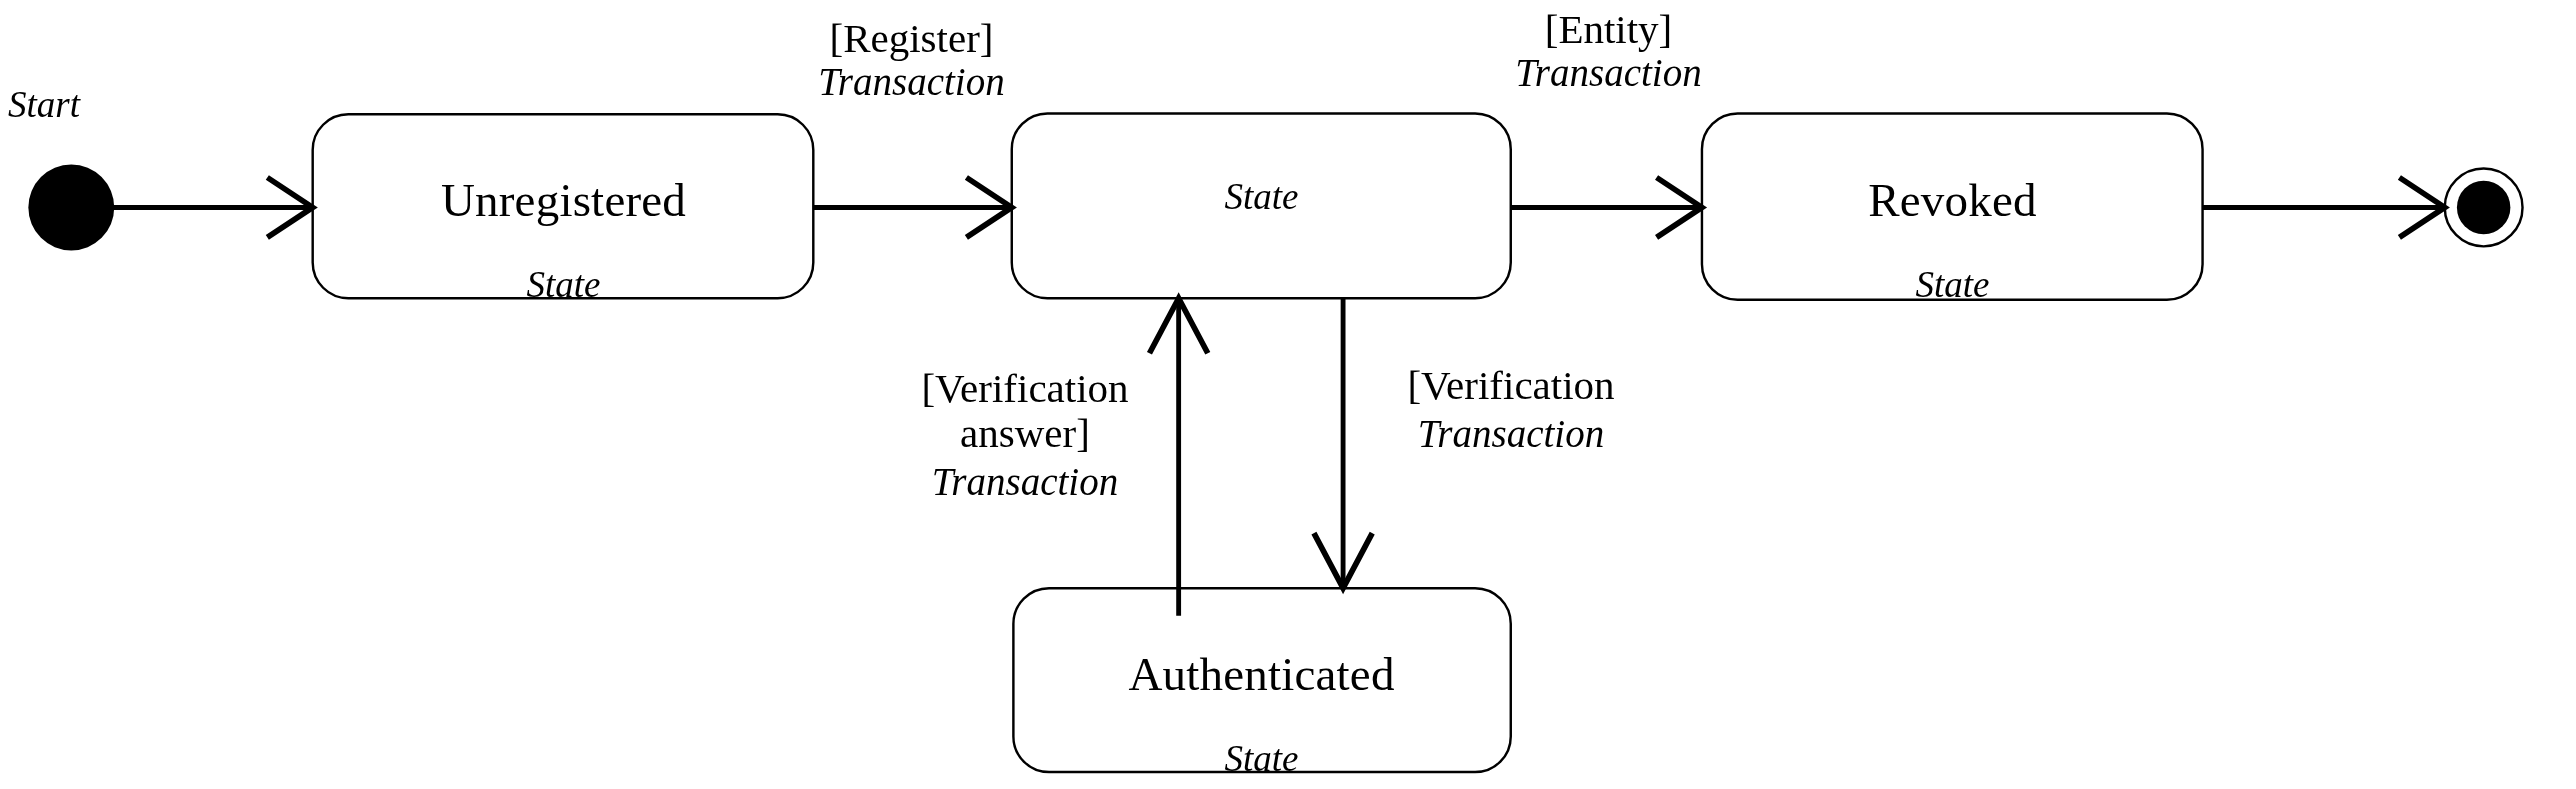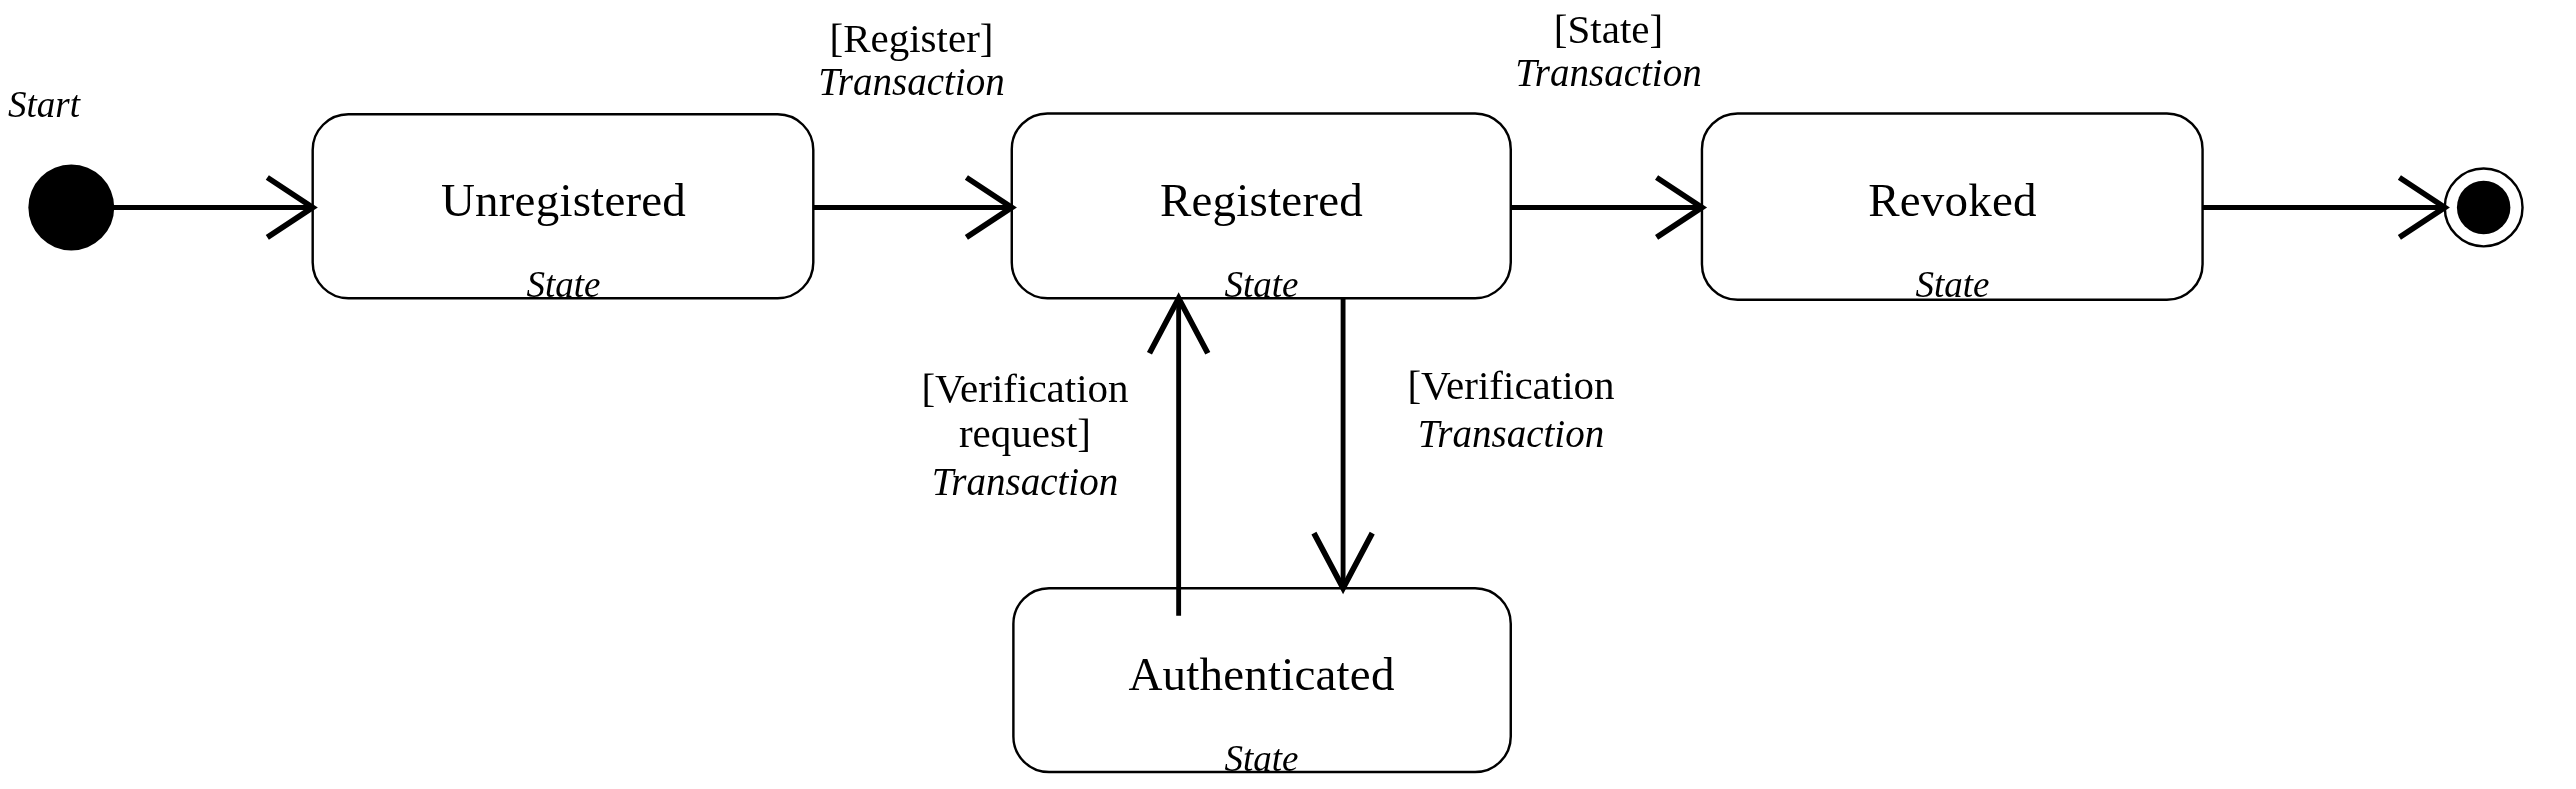--- a/index.html
+++ b/index.html
@@ -119,47 +119,46 @@
 
   <div class="txt pseudo-label" style="left:8px; top:85px; width:138px; text-align:left;">Start</div>
 
 
   <div class="txt" style="left:313px; top:139px; width:501px;">
     <div class="state-name">Unregistered</div>
     <div class="state-role" style="margin-top:8px;">State</div>
   </div>
 
   <div class="txt" style="left:1012px; top:139px; width:499px;">
-    <div class="state-name">Registered</div>
     <div class="state-role" style="margin-top:8px;">State</div>
   </div>
 
   <div class="txt" style="left:1702px; top:139px; width:501px;">
     <div class="state-name">Revoked</div>
     <div class="state-role" style="margin-top:8px;">State</div>
   </div>
 
   <div class="txt" style="left:1013px; top:613px; width:497px;">
     <div class="state-name">Authenticated</div>
     <div class="state-role" style="margin-top:8px;">State</div>
   </div>
 
   <div class="edge-label" style="left:729px; top:16px; width:365px;">
     <div class="guard">[Register]</div>
     <div class="trans-kind">Transaction</div>
   </div>
 
   <div class="edge-label" style="left:1426px; top:6.5px; width:365px;">
-    <div class="guard">[State]</div>
+    <div class="guard">[Entity]</div>
     <div class="trans-kind">Transaction</div>
   </div>
 
   <div class="edge-label multi" style="left:875px; top:366px; width:300px;">
     <div class="guard">[Verification</div>
-    <div class="guard">request]</div>
+    <div class="guard">answer]</div>
     <div class="trans-kind" style="margin-top:4.9px;">Transaction</div>
   </div>
 
   <div class="edge-label multi" style="left:1369px; top:363px; width:284px;">
     <div class="guard">[Verification</div>
     <div class="trans-kind" style="margin-top:4.9px;">Transaction</div>
   </div>
 
 </div>
 

